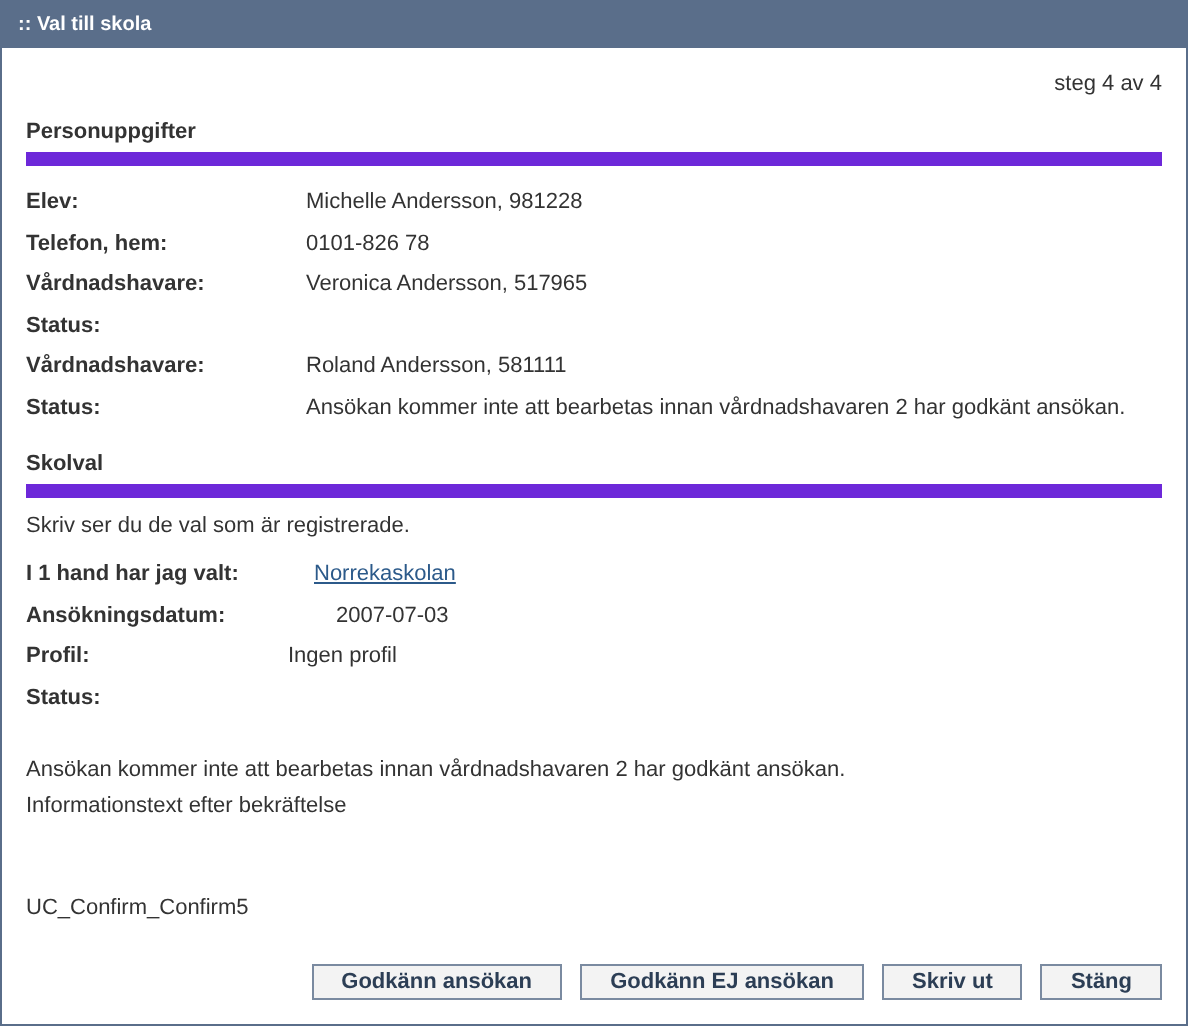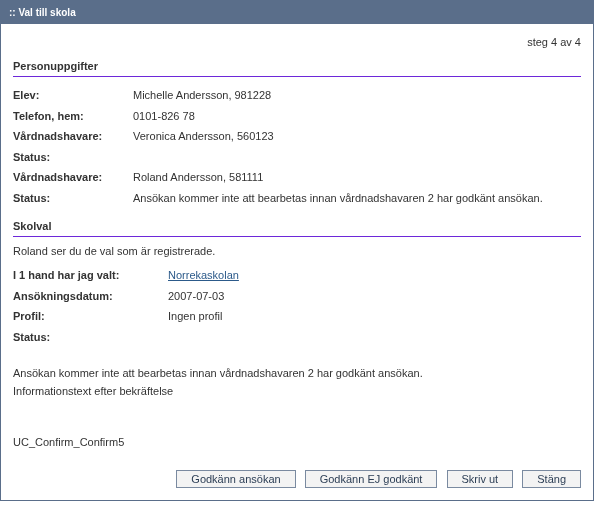--- a/index.html
+++ b/index.html
@@ -26,31 +26,31 @@
     padding: 8px 12px 12px 12px;
   }
   .step {
     text-align: right;
     color: #333;
     margin: 4px 0 8px 0;
   }
   .section-title {
     font-weight: bold;
     padding-bottom: 4px;
-    border-bottom: 1px solid #6d28d9;
+    border-bottom: 7px solid #6d28d9;
     margin-top: 12px;
     margin-bottom: 8px;
   }
   .kv-row {
     display: flex;
     padding: 2px 0;
     line-height: 1.5;
   }
   .kv-label {
-    width: 120px;
+    width: 140px;
     font-weight: bold;
     flex-shrink: 0;
   }
   .kv-value {
     flex: 1;
   }
   .intro {
     margin: 4px 0 8px 0;
   }
   .link {
@@ -70,21 +70,21 @@
   .button-bar {
     text-align: right;
     padding-top: 6px;
   }
   button {
     background: #f3f3f3;
     border: 1px solid #7a8aa0;
     color: #2c3e55;
     font-family: Verdana, Arial, sans-serif;
     font-size: 11px;
-    font-weight: normal;
+    font-weight: bold;
     padding: 2px 14px;
     margin-left: 6px;
     cursor: pointer;
   }
 </style>
 </head>
 <body>
 
 <div class="window">
 
@@ -100,67 +100,67 @@
       <div class="kv-row">
         <div class="kv-label">Elev:</div>
         <div class="kv-value">Michelle Andersson, 981228</div>
       </div>
       <div class="kv-row">
         <div class="kv-label">Telefon, hem:</div>
         <div class="kv-value">0101-826 78</div>
       </div>
       <div class="kv-row">
         <div class="kv-label">Vårdnadshavare:</div>
-        <div class="kv-value">Veronica Andersson, 560123</div>
+        <div class="kv-value">Veronica Andersson, 517965</div>
       </div>
       <div class="kv-row">
         <div class="kv-label">Status:</div>
       </div>
       <div class="kv-row">
         <div class="kv-label">Vårdnadshavare:</div>
         <div class="kv-value">Roland Andersson, 581111</div>
       </div>
       <div class="kv-row">
         <div class="kv-label">Status:</div>
         <div class="kv-value">Ansökan kommer inte att bearbetas innan vårdnadshavaren 2 har godkänt ansökan.</div>
       </div>
     </div>
 
     <div class="section-title">Skolval</div>
 
-    <div class="intro">Roland ser du de val som är registrerade.</div>
+    <div class="intro">Skriv ser du de val som är registrerade.</div>
 
     <div>
       <div class="kv-row">
-        <div class="kv-label" style="width:155px">I 1 hand har jag valt:</div>
+        <div class="kv-label" style="width:144px">I 1 hand har jag valt:</div>
         <div class="kv-value">
           <span class="link">Norrekaskolan</span>
         </div>
       </div>
       <div class="kv-row">
         <div class="kv-label" style="width:155px">Ansökningsdatum:</div>
         <div class="kv-value">2007-07-03</div>
       </div>
       <div class="kv-row">
-        <div class="kv-label" style="width:155px">Profil:</div>
+        <div class="kv-label" style="width:131px">Profil:</div>
         <div class="kv-value">Ingen profil</div>
       </div>
       <div class="kv-row">
         <div class="kv-label" style="width:155px">Status:</div>
       </div>
     </div>
 
     <div class="note">
       <div>Ansökan kommer inte att bearbetas innan vårdnadshavaren 2 har godkänt ansökan.</div>
       <div>Informationstext efter bekräftelse</div>
     </div>
 
     <div class="footer-code">UC_Confirm_Confirm5</div>
 
     <div class="button-bar">
       <button>Godkänn ansökan</button>
-      <button>Godkänn EJ godkänt</button>
+      <button>Godkänn EJ ansökan</button>
       <button>Skriv ut</button>
       <button>Stäng</button>
     </div>
 
   </div>
 </div>
 
 </body></html>

